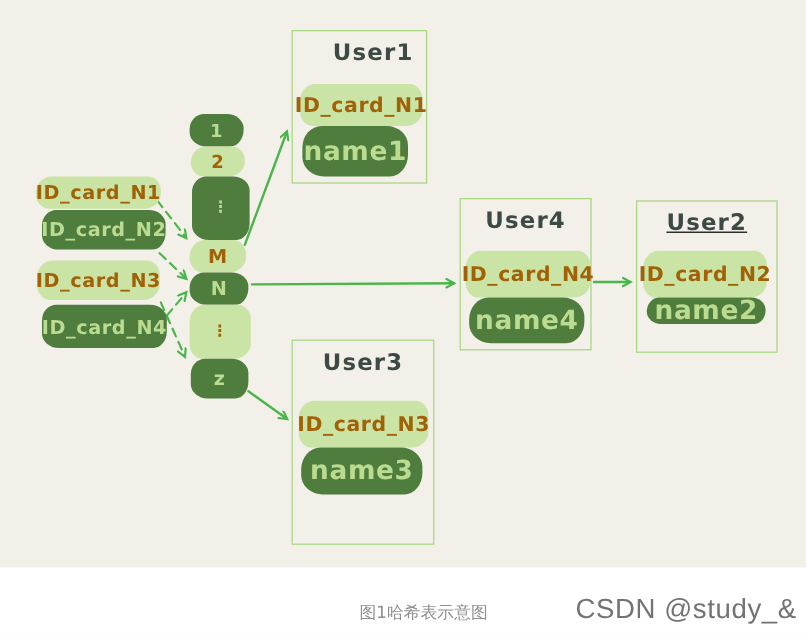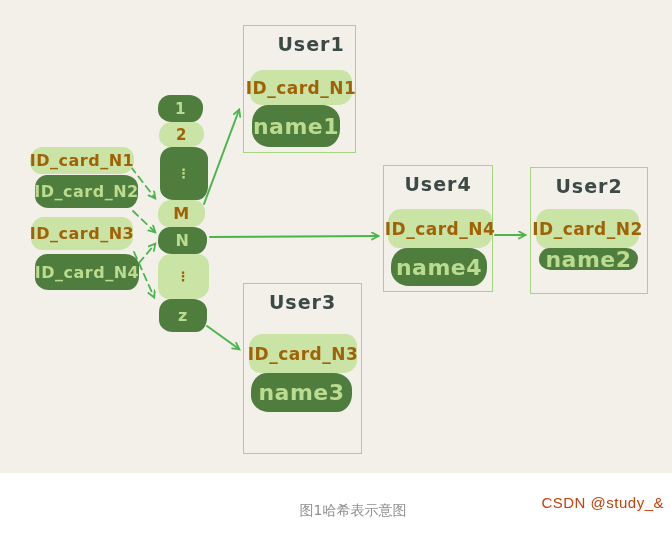--- a/index.html
+++ b/index.html
@@ -87,22 +87,22 @@
     text-align: center;
     transform: translateX(17px);
     font-size: 14px;
     color: #8f8f8f;
     font-family: "DejaVu Sans", sans-serif;
   }
   .watermark {
     position: absolute;
     right: 8px;
     top: 21px;
-    font-size: 15px;
-    color: #c2410c;
+    font-size: 23px;
+    color: #737373;
     letter-spacing: 0.5px;
     font-family: "Liberation Sans", sans-serif;
     text-align: center;
   }
 </style>
 </head>
 <body>
 
 <div class="page">
 
@@ -144,21 +144,21 @@
       <div class="pill light" style="left:6px; top:44px; width:102px; height:35px;">ID_card_N1</div>
       <div class="pill dark" style="left:8px; top:79px; width:88px; height:42px;">name1</div>
     </div>
 
     <div class="userbox" style="left:383px; top:165px; width:110px; height:127px;">
       <div class="title">User4</div>
       <div class="pill light" style="left:4px; top:43px; width:104px; height:39px;">ID_card_N4</div>
       <div class="pill dark" style="left:7px; top:82px; width:96px; height:38px;">name4</div>
     </div>
 
-    <div class="userbox" style="left:530px; top:167px; width:118px; height:127px;">
+    <div class="userbox" style="left:530px; top:167px; width:118px; height:127px;text-decoration:underline;">
       <div class="title">User2</div>
       <div class="pill light" style="left:5px; top:41px; width:103px; height:39px;">ID_card_N2</div>
       <div class="pill dark" style="left:8px; top:80px; width:99px; height:22px;">name2</div>
     </div>
 
     <div class="userbox" style="left:243px; top:283px; width:119px; height:171px;">
       <div class="title">User3</div>
       <div class="pill light" style="left:5px; top:50px; width:108px; height:39px;">ID_card_N3</div>
       <div class="pill dark" style="left:7px; top:89px; width:101px; height:39px;">name3</div>
     </div>

